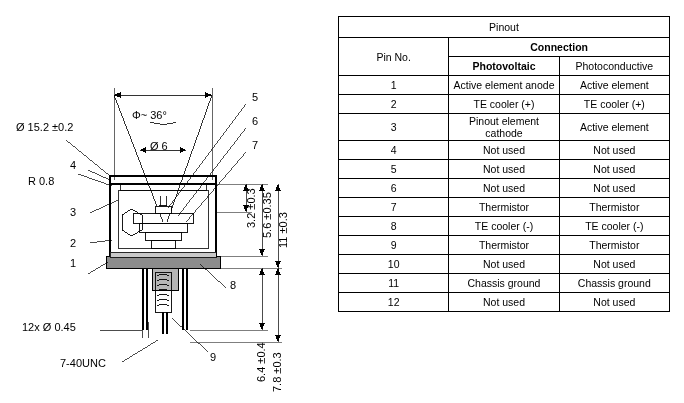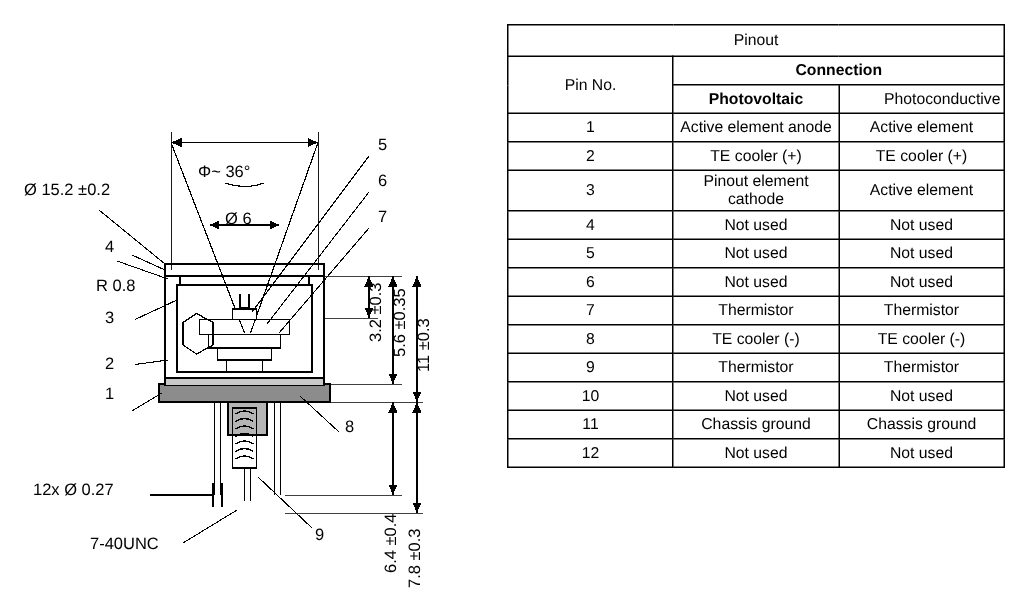--- a/index.html
+++ b/index.html
@@ -45,21 +45,21 @@
     border:1px solid #000;
     text-align:center;
     padding:1px 2px;
     height:16px;
     font-weight:normal;
     color:#000;
   }
   th{font-weight:normal;}
   .col-pin{width:60px;}
   .col-pv{width:136px;font-weight:bold;}
-  .col-pc{width:136px;text-align:right;}
+  .col-pc{width:136px;}
   .title-cell{height:18px;}
 </style>
 </head>
 <body>
 
 <div id="root">
 
   <div id="drawing">
 
     <svg width="340" height="403" viewBox="0 0 340 403">
@@ -174,29 +174,29 @@
         <line x1="278" y1="268" x2="278" y2="342" stroke-width="0.7"></line>
         <polygon points="278,268 275,275 281,275" fill="#000" stroke="none"></polygon>
         <polygon points="278,342 275,335 281,335" fill="#000" stroke="none"></polygon>
 
       </g>
     </svg>
 
     <div class="lbl" style="left:16px;top:122px;">Ø 15.2 ±0.2</div>
     <div class="lbl" style="left:150px;top:141px;">Ø 6</div>
     <div class="lbl" style="left:132px;top:110px;">Φ~ 36°</div>
-    <div class="lbl" style="left:28px;top:186px;margin-left:36px;">R 0.8</div>
+    <div class="lbl" style="left:28px;top:176px;">R 0.8</div>
 
     <div class="lbl vert" style="left:246px;top:228px;">3.2 ±0.3</div>
     <div class="lbl vert" style="left:262px;top:238px;">5.6 ±0.35</div>
     <div class="lbl vert" style="left:278px;top:248px;">11 ±0.3</div>
     <div class="lbl vert" style="left:256px;top:382px;">6.4 ±0.4</div>
     <div class="lbl vert" style="left:272px;top:392px;">7.8 ±0.3</div>
 
-    <div class="lbl" style="left:22px;top:322px;">12x Ø 0.27</div>
+    <div class="lbl" style="left:22px;top:322px;">12x Ø 0.45</div>
     <div class="lbl" style="left:60px;top:358px;">7-40UNC</div>
 
     <div class="lbl" style="left:70px;top:258px;">1</div>
     <div class="lbl" style="left:70px;top:238px;">2</div>
     <div class="lbl" style="left:70px;top:207px;">3</div>
     <div class="lbl" style="left:70px;top:160px;">4</div>
     <div class="lbl" style="left:252px;top:92px;">5</div>
     <div class="lbl" style="left:252px;top:116px;">6</div>
     <div class="lbl" style="left:252px;top:140px;">7</div>
     <div class="lbl" style="left:230px;top:280px;">8</div>

